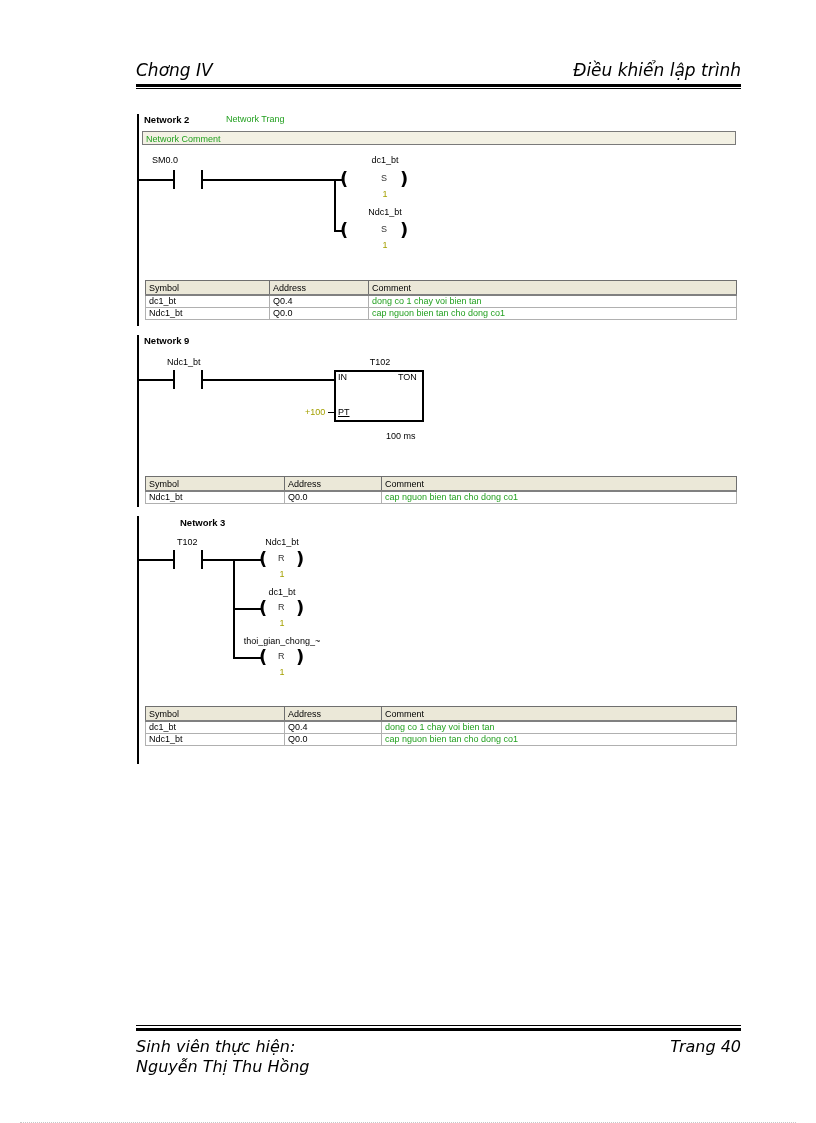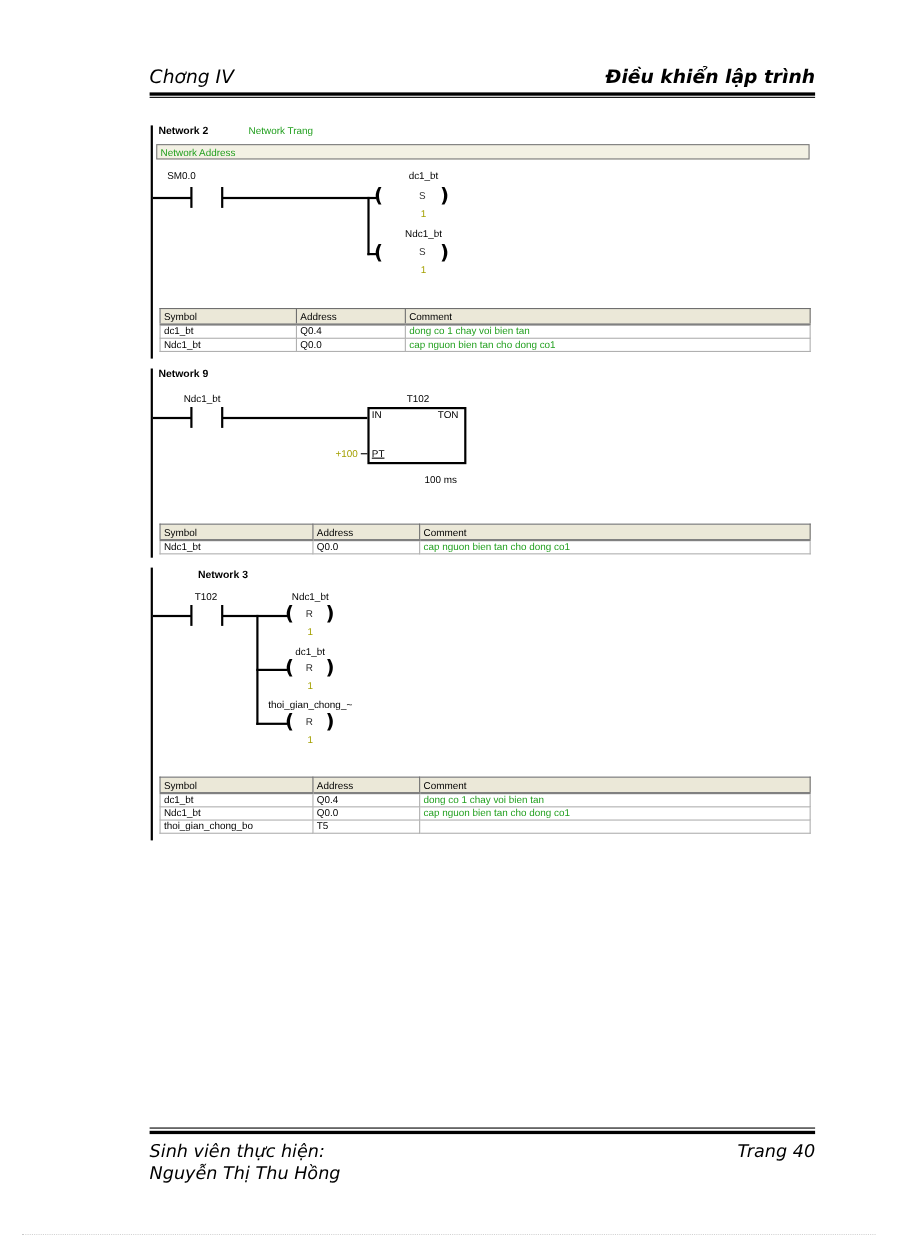--- a/index.html
+++ b/index.html
@@ -2,21 +2,21 @@
 <html><head>
   <meta charset="utf-8">
   <style>
     html, body { margin: 0; padding: 0; }
     body {
       width: 816px; height: 1123px; background: #ffffff; position: relative;
       font-family: "DejaVu Sans", sans-serif; color: #000; overflow: hidden;
     }
     .hdr { position: absolute; left: 136px; top: 60px; width: 605px; height: 24px; }
     .hdr-left { position: absolute; left: 0; top: 0; font-size: 17px; font-style: italic; }
-    .hdr-right { position: absolute; right: 0; top: 0; font-size: 17px; font-style: italic; font-weight: bold; }
+    .hdr-right { position: absolute; right: 0; top: 0; font-size: 17px; font-style: italic; }
     .rule-thick { position: absolute; left: 136px; width: 605px; height: 3px; background: #000; }
     .rule-thin { position: absolute; left: 136px; width: 605px; height: 1px; background: #000; }
 
     .lad { position: absolute; font-family: "Liberation Sans", sans-serif; font-size: 9px; color: #000; }
     .net-title { font-weight: bold; font-size: 9.5px; }
     .green { color: #23a020; }
     .olive { color: #a4a000; }
     .rail { position: absolute; width: 2px; background: #000; }
     .hline { position: absolute; height: 2px; background: #000; }
     .vline { position: absolute; width: 2px; background: #000; }
@@ -50,21 +50,21 @@
   <span class="hdr-left">Chơng  IV</span>
   <span class="hdr-right">Điều khiển lập trình</span>
 </div>
 <div class="rule-thick" style="top:84px;"></div>
 <div class="rule-thin" style="top:88px;"></div>
 
 <div>
   <div class="rail" style="left:137px; top:114px; height:212px;"></div>
   <div class="lad net-title" style="left:144px; top:114px;">Network 2</div>
   <div class="lad green" style="left:226px; top:114px;">Network Trang</div>
-  <div class="comment-box green" style="top:131px;">Network Address</div>
+  <div class="comment-box green" style="top:131px;">Network Comment</div>
 
   <div class="lad" style="left:152px; top:155px;">SM0.0</div>
   <div class="hline" style="left:139px; top:179px; width:35px;"></div>
   <div class="vline" style="left:173px; top:170px; height:19px;"></div>
   <div class="vline" style="left:201px; top:170px; height:19px;"></div>
   <div class="hline" style="left:202px; top:179px; width:140px;"></div>
   <div class="vline" style="left:334px; top:179px; height:53px;"></div>
   <div class="hline" style="left:334px; top:230px; width:8px;"></div>
 
   <div>
@@ -186,25 +186,20 @@
     <tr>
       <td>dc1_bt</td>
       <td>Q0.4</td>
       <td class="green">dong co 1 chay voi bien tan</td>
     </tr>
     <tr>
       <td>Ndc1_bt</td>
       <td>Q0.0</td>
       <td class="green">cap nguon bien tan cho dong co1</td>
     </tr>
-    <tr>
-      <td>thoi_gian_chong_bo</td>
-      <td>T5</td>
-      <td class="green"></td>
-    </tr>
   </tbody>
     </table>
 </div>
 
 <div class="rule-thin" style="top:1025px;"></div>
 <div class="rule-thick" style="top:1028px;"></div>
 <div class="footer-l" style="top:1037px;">
   <div>Sinh viên thực hiện:</div>
   <div>Nguyễn Thị Thu Hồng</div>
 </div>

